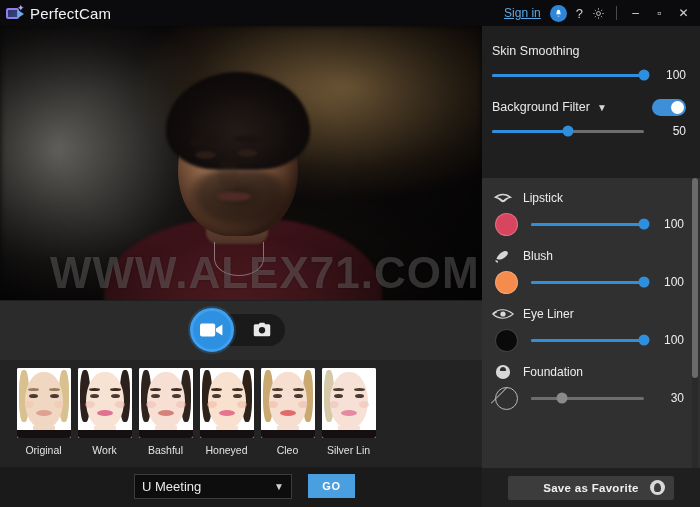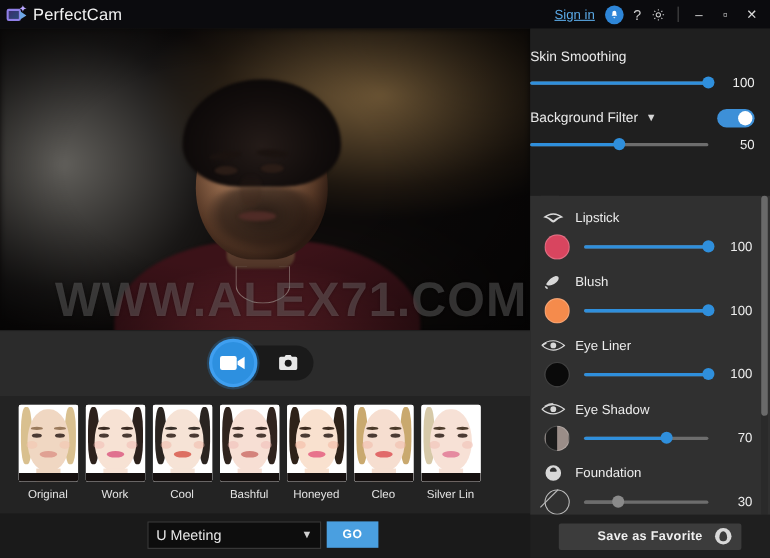--- a/index.html
+++ b/index.html
@@ -181,31 +181,31 @@
     background: #1a1a1a; display: flex; align-items: center;
   }
   .select-wrap {
     position: absolute; left: 134px; top: 474px; width: 158px; height: 25px;
     background: #0d0d0d; border: 1px solid #3c3c3c;
     display: flex; align-items: center; padding: 0 7px;
   }
   .select-val { color: #e8e8e8; font-size: 13px; flex: 1; }
   .select-caret { color: #cfcfcf; font-size: 10px; }
   .go-btn {
-    position: absolute; left: 297px; top: 474px; width: 47px; height: 24px;
+    position: absolute; left: 308px; top: 474px; width: 47px; height: 24px;
     background: #4a9fe0; color: #fff; font-size: 11px; font-weight: 700;
     display: flex; align-items: center; justify-content: center; letter-spacing: .6px;
   }
 
   
   .panel {
     position: absolute; left: 482px; top: 26px; width: 218px; height: 481px;
     background: #1f1f1f;
   }
-  .panel-top { padding: 14px 14px 0 0; }
+  .panel-top { padding: 14px 14px 0 10px; }
   .row-label { color: #e9e9e9; font-size: 12.5px; }
   .row-head { display: flex; align-items: center; height: 22px; }
   .toggle {
     margin-left: auto; width: 34px; height: 17px; border-radius: 9px;
     background: #3d90d8; position: relative;
   }
   .toggle .knob {
     position: absolute; right: 2px; top: 2px; width: 13px; height: 13px;
     border-radius: 50%; background: #fff;
   }
@@ -389,38 +389,20 @@
           <div class="th-eye r"></div>
           <div class="th-lip" style="background:#e0718f"></div>
           <div class="th-neck" style="background:#f7e2d4"></div>
           <div class="th-shoulder"></div>
         </div>
         <div class="preset-label">Work</div>
       </div>
       <div class="preset">
         <div class="thumb">
           <div class="th-bg"></div>
-          <div class="th-hair-l" style="background:#2a2420"></div>
-          <div class="th-hair-r" style="background:#2a2420"></div>
-          <div class="th-face" style="background:#f6e3d6"></div>
-          <div class="th-cheek l" style="background:#f0b6a6"></div>
-          <div class="th-cheek r" style="background:#f0b6a6"></div>
-          <div class="th-brow l" style="background:#39302a"></div>
-          <div class="th-brow r" style="background:#39302a"></div>
-          <div class="th-eye l"></div>
-          <div class="th-eye r"></div>
-          <div class="th-lip" style="background:#dd6f62"></div>
-          <div class="th-neck" style="background:#f6e3d6"></div>
-          <div class="th-shoulder"></div>
-        </div>
-        <div class="preset-label">Cool</div>
-      </div>
-      <div class="preset">
-        <div class="thumb">
-          <div class="th-bg"></div>
           <div class="th-hair-l" style="background:#30241e"></div>
           <div class="th-hair-r" style="background:#30241e"></div>
           <div class="th-face" style="background:#f7dfd4"></div>
           <div class="th-cheek l" style="background:#f0b9b3"></div>
           <div class="th-cheek r" style="background:#f0b9b3"></div>
           <div class="th-brow l" style="background:#3b2b24"></div>
           <div class="th-brow r" style="background:#3b2b24"></div>
           <div class="th-eye l"></div>
           <div class="th-eye r"></div>
           <div class="th-lip" style="background:#d4837c"></div>
@@ -578,40 +560,20 @@
           <span class="track">
             <span class="fill" style="width:100%"></span>
             <span class="thumb" style="left:100%"></span>
           </span>
           <span class="val">100</span>
         </div>
       </div>
       <div class="mk-item" style="margin-top: 5px;">
         <div class="mk-head">
           <span class="mk-ico">
-            <svg width="22" height="12" viewBox="0 0 26 14" fill="none" stroke="#d8d8d8" stroke-width="1.3">
-              <path d="M1 7c4-4.5 8.5-5 12-5s7.5 1.5 12 5c-4.5 3.5-8.5 5-12 5S5 11 1 7z"></path>
-              <circle cx="13" cy="7" r="3.1" fill="#d8d8d8" stroke="none"></circle>
-              <path d="M4 4.2c3-2 6-3 9-3" stroke-width="2.2" opacity=".85"></path>
-            </svg>
-          </span>
-          <span class="mk-name">Eye Shadow</span>
-        </div>
-        <div class="mk-row">
-          <span class="swatch half"></span>
-          <span class="track">
-            <span class="fill" style="width:66%"></span>
-            <span class="thumb" style="left:66%"></span>
-          </span>
-          <span class="val">70</span>
-        </div>
-      </div>
-      <div class="mk-item" style="margin-top: 5px;">
-        <div class="mk-head">
-          <span class="mk-ico">
             <svg width="16" height="16" viewBox="0 0 18 18" fill="#d8d8d8">
               <path d="M9 1a8 8 0 00-8 8 8 8 0 008 8 8 8 0 008-8 8 8 0 00-8-8zm0 2.3c1.8 0 3.3 1.4 3.5 3.2.1.8-.4 1.3-1.2 1.3H6.7c-.8 0-1.3-.5-1.2-1.3C5.7 4.7 7.2 3.3 9 3.3z"></path>
             </svg>
           </span>
           <span class="mk-name">Foundation</span>
         </div>
         <div class="mk-row">
           <span class="swatch none"></span>
           <span class="track disabled">
             <span class="fill" style="width:27%"></span>

